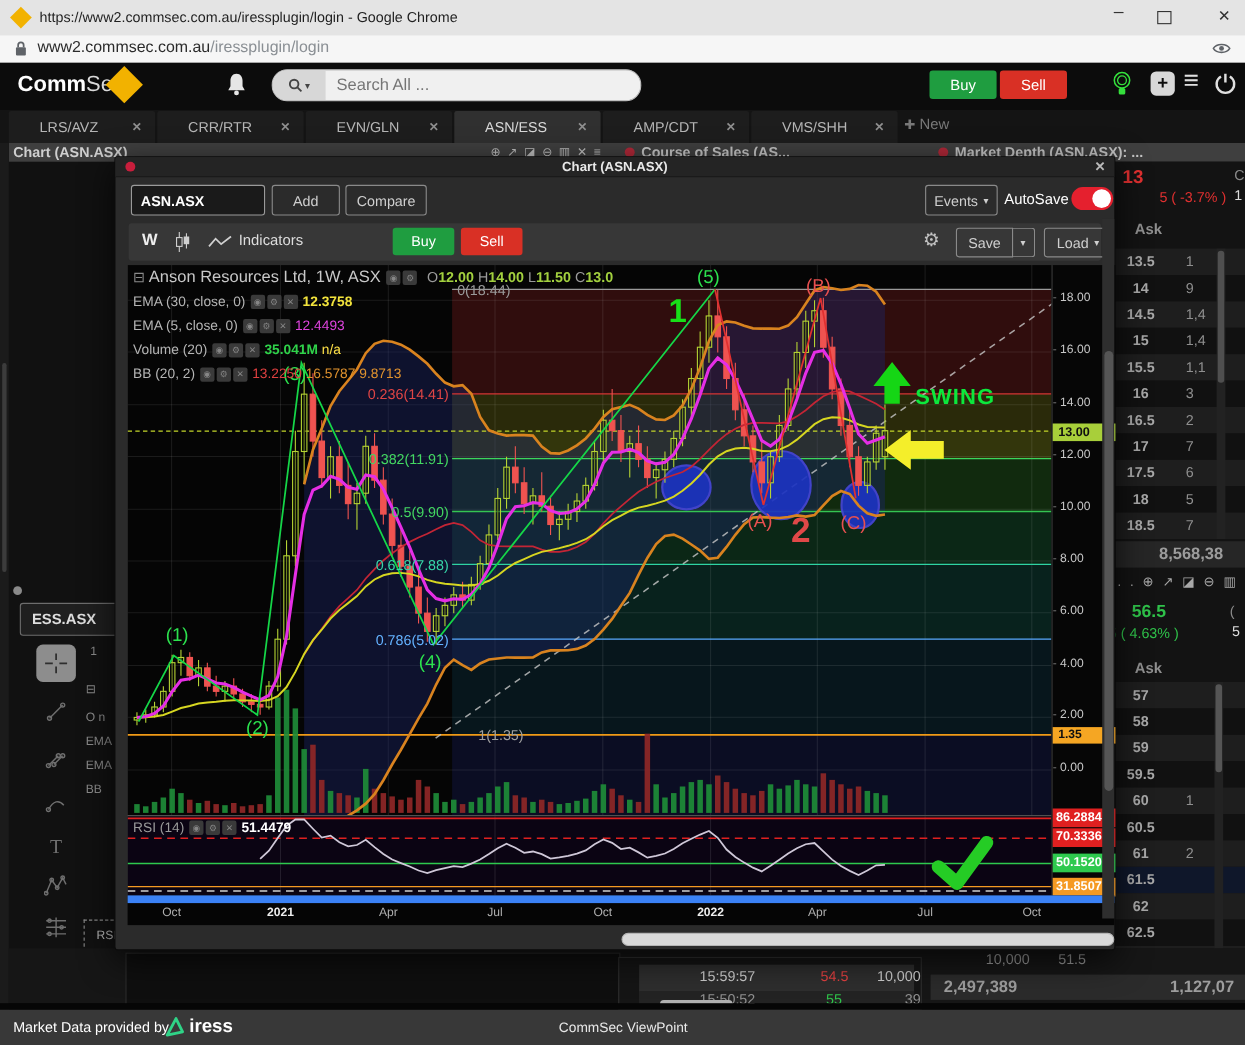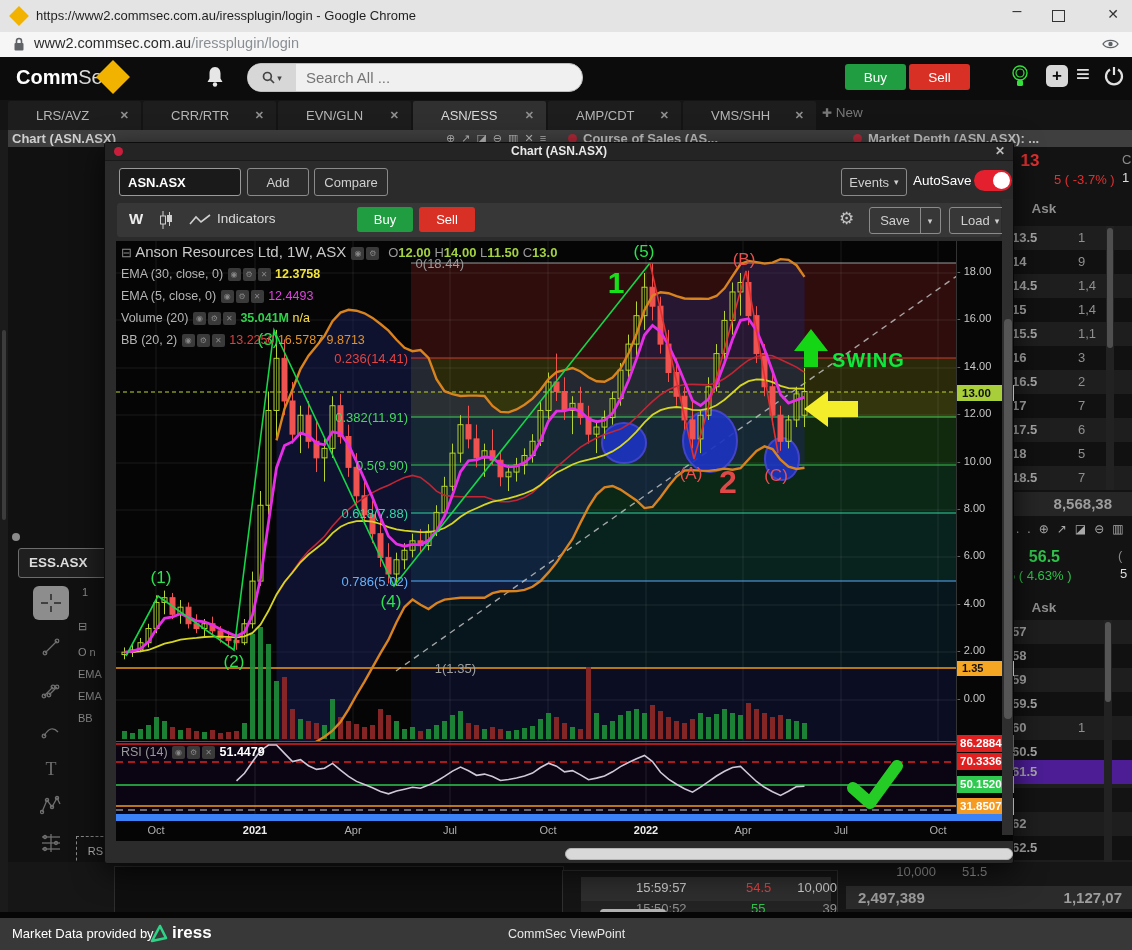--- a/index.html
+++ b/index.html
@@ -13,21 +13,21 @@
   .tab .x{margin-left:auto;margin-right:12px;color:#8f8f8f;font-weight:bold;font-size:11px}
   .tab .lb{margin-left:28px}
   .lgi{display:inline-block;width:13px;height:13px;background:#3a3a3a;border-radius:2px;color:#868686;
        font-size:8px;line-height:13px;text-align:center;margin:0 1px;vertical-align:middle}
   .legrow{position:absolute;left:16px;color:#b5b5b5;font-size:12.5px;white-space:nowrap;z-index:5}
   .tick{position:absolute;width:100%;color:#c8c8c8;font-size:11px}
   .tick::before{content:"- ";color:#777}
   .badge{position:absolute;left:0;width:57px;color:#101010;font-weight:bold;font-size:11.5px;line-height:16px;padding-left:5px;box-sizing:border-box}
   .rbadge{position:absolute;left:0;width:57px;color:#fff;font-weight:bold;font-size:11.5px;line-height:17px;padding-left:3px;box-sizing:border-box}
   .drow{width:120px;height:24px;position:absolute;left:1012px}
-  .dp{position:absolute;left:0;width:50px;text-align:left;font-weight:bold;color:#a8a8a8;font-size:13px;line-height:24px}
+  .dp{position:absolute;left:0;width:50px;text-align:center;font-weight:bold;color:#a8a8a8;font-size:13px;line-height:24px}
   .dv{position:absolute;left:66px;width:38px;overflow:hidden;color:#8f8f8f;font-size:13px;line-height:24px}
   .toolbtn{position:absolute;left:33px;width:36px;height:34px;display:flex;align-items:center;justify-content:center}
   .toolbtn svg{stroke:#6f6f6f;fill:none;stroke-width:1.3}
   .rng{color:#9a9a9a;font-weight:bold;font-size:11.5px;padding:0 12px;border-right:1px solid #5a5a5a;line-height:20px}
   input{font-family:"Liberation Sans",sans-serif}
 </style>
 </head>
 <body>
 
 <div class="abs" style="left:0;top:0;width:1132px;height:32px;background:#e4e4e4;border-bottom:1px solid #c9c9c9">
@@ -304,21 +304,21 @@
     <span class="dv">1</span>
   </div>
 <div class="drow" style="top:740px;background:#111">
     <span class="dp">60.5</span>
     <span class="dv"></span>
   </div>
 <div class="drow" style="top:764px;background:#1e1e1e">
     <span class="dp">61</span>
     <span class="dv">2</span>
   </div>
-<div class="drow" style="top:760px;background:#4c1d95">
+<div class="drow" style="top:788px;background:#0f172a">
     <span class="dp">61.5</span>
     <span class="dv"></span>
   </div>
 <div class="drow" style="top:812px;background:#1e1e1e">
     <span class="dp">62</span>
     <span class="dv"></span>
   </div>
 <div class="drow" style="top:836px;background:#111">
     <span class="dp">62.5</span>
     <span class="dv"></span>

